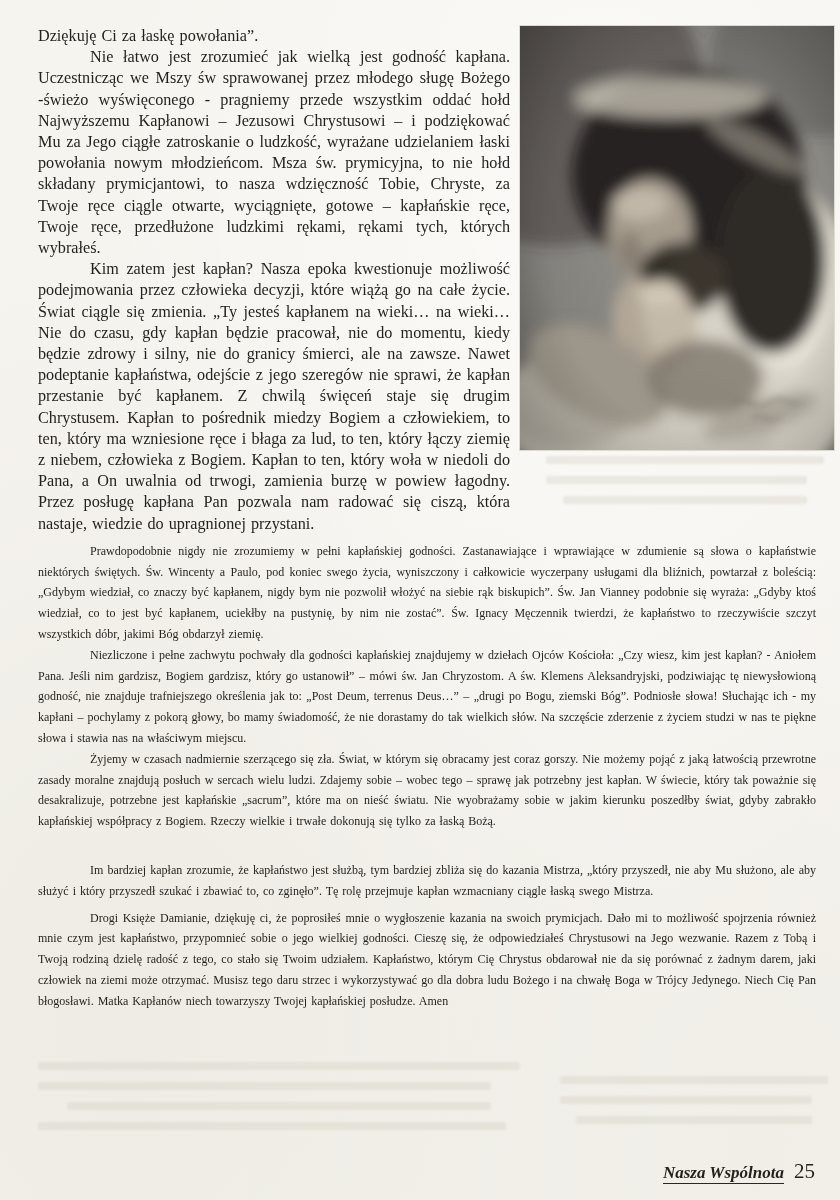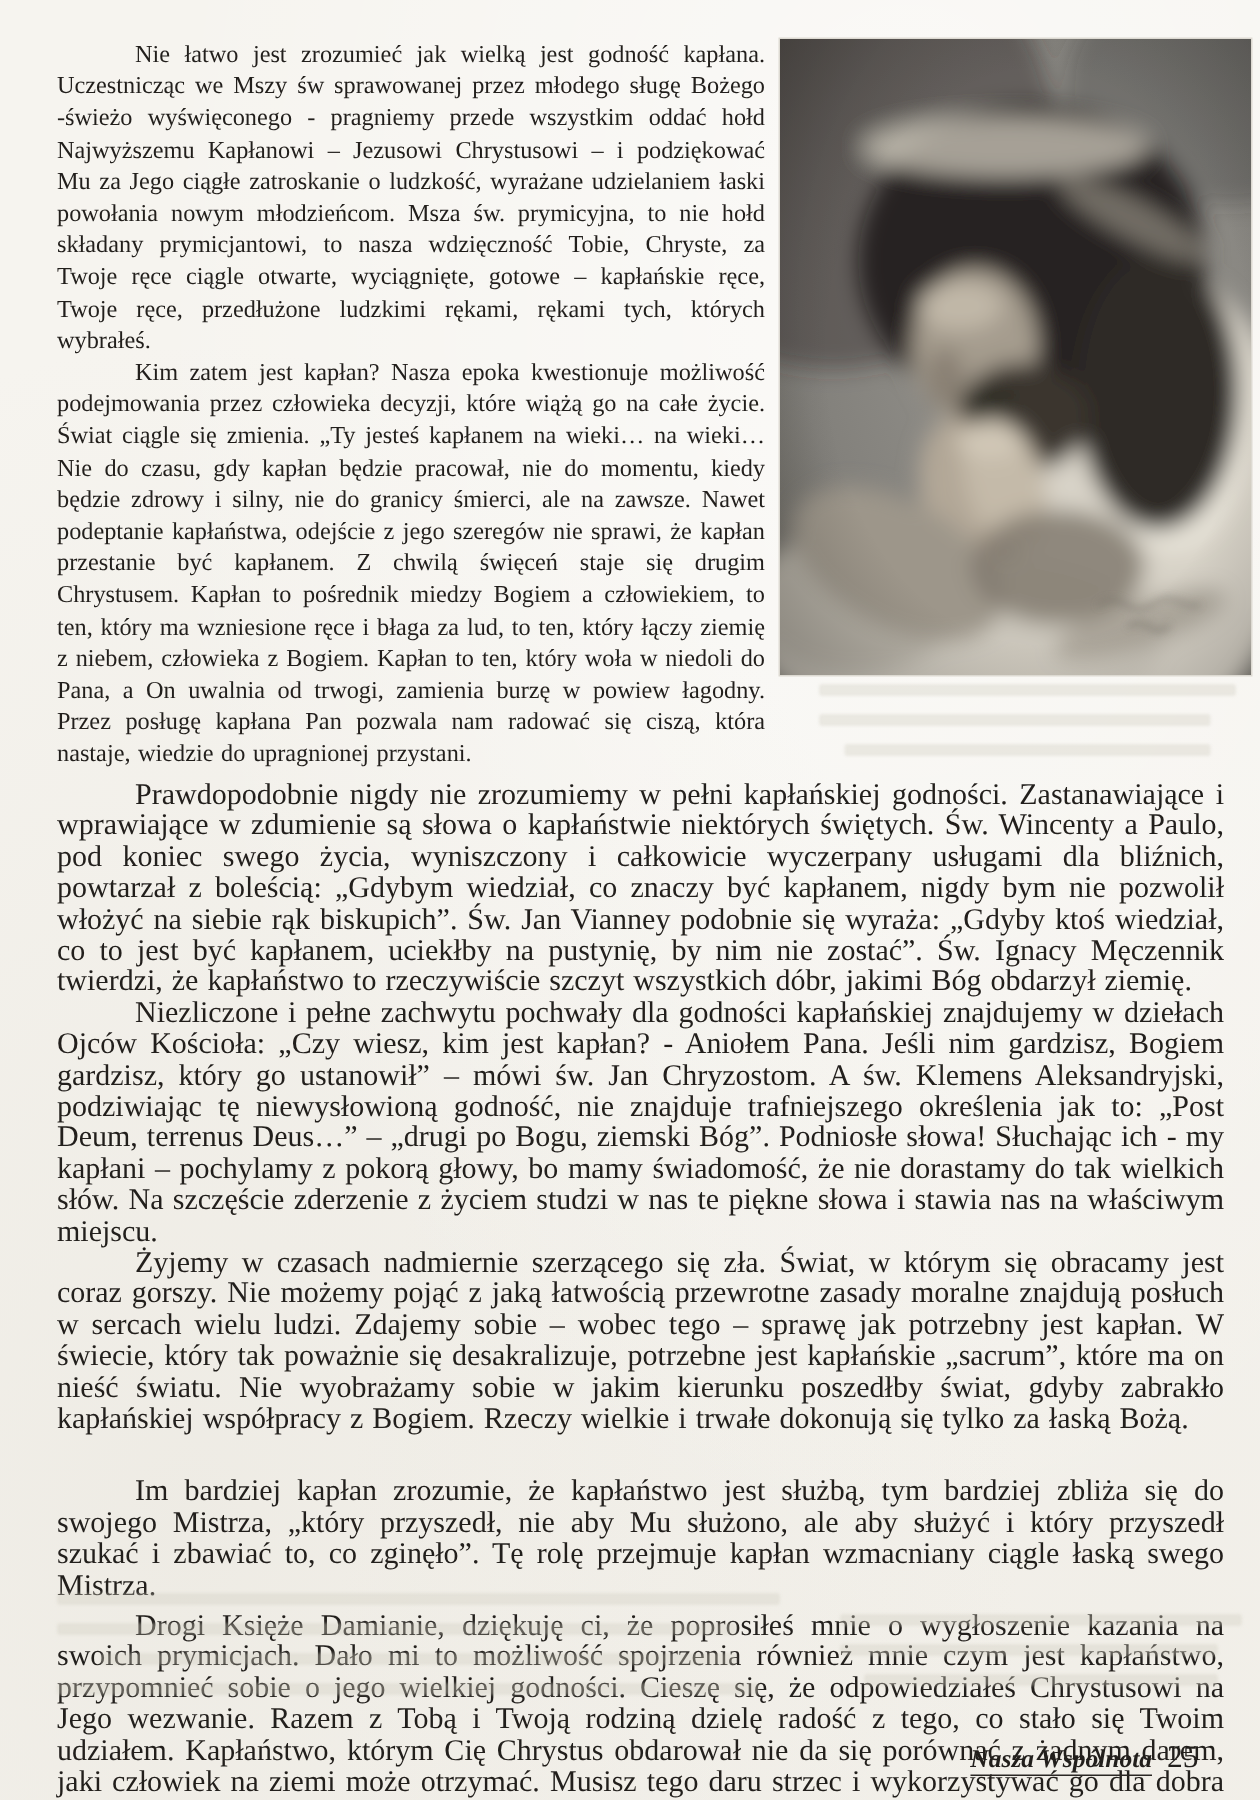--- a/index.html
+++ b/index.html
@@ -16,21 +16,21 @@
     font-family:"Liberation Serif", serif;
     color:#221f1c;
   }
   .content{position:absolute; top:26px; left:38px; width:778px;}
   .top-row{display:flex; gap:10px; align-items:flex-start;}
   .col-text{width:472px; flex:0 0 472px;}
   .p{
     margin:0;
     text-align:justify;
     text-indent:52px;
-    font-size:20px;
+    font-size:12px;
     line-height:20.8px;
     word-spacing:1px;
   }
   .col-text .p{font-size:16.2px; line-height:21.2px;}
   .no-indent{text-indent:0;}
   .wide{width:778px;}
   .wide-first{margin-top:6px;}
   .gap-a{margin-top:28px;}
   .gap-b{margin-top:6px;}
 
@@ -51,41 +51,42 @@
     background:#d2cfc2; border-radius:2px; opacity:.75;
   }
   .ghost .bar:nth-child(2){width:94%;}
   .ghost .bar:nth-child(3){width:88%; margin-left:6%;}
   .ghost .bar:nth-child(4){width:97%;}
   .ghost-under-photo{top:456px; left:546px; width:278px;}
   .ghost-bottom-left{top:1062px; left:38px; width:482px;}
   .ghost-bottom-right{top:1076px; left:560px; width:268px;}
 
   .footer{
-    position:absolute; right:41px; bottom:16px;
+    position:absolute; right:25px; bottom:16px;
     white-space:nowrap;
   }
   .footer .journal{
     font-style:italic; font-weight:bold;
     font-size:17px;
     border-bottom:1.5px solid #2a2724;
     padding-bottom:1px;
   }
   .footer .pagenum{
     font-size:21px; margin-left:10px; font-weight:normal;
   }
 </style>
 </head>
 <body>
 
 <div class="page">
   <div class="content">
 
     <div class="top-row">
       <div class="col-text">
+        <p class="p no-indent">Dziękuję Ci za łaskę powołania”.</p>
         <p class="p">Nie łatwo jest zrozumieć jak wielką jest godność kapłana. Uczestnicząc we Mszy św sprawowanej przez młodego sługę Bożego -świeżo wyświęconego - pragniemy przede wszystkim oddać hołd Najwyższemu Kapłanowi – Jezusowi Chrystusowi – i podziękować Mu za Jego ciągłe zatroskanie o ludzkość, wyrażane udzielaniem łaski powołania nowym młodzieńcom. Msza św. prymicyjna, to nie hołd składany prymicjantowi, to nasza wdzięczność Tobie, Chryste, za Twoje ręce ciągle otwarte, wyciągnięte, gotowe – kapłańskie ręce, Twoje ręce, przedłużone ludzkimi rękami, rękami tych, których wybrałeś.</p>
         <p class="p">Kim zatem jest kapłan? Nasza epoka kwestionuje możliwość podejmowania przez człowieka decyzji, które wiążą go na całe życie. Świat ciągle się zmienia. „Ty jesteś kapłanem na wieki… na wieki… Nie do czasu, gdy kapłan będzie pracował, nie do momentu, kiedy będzie zdrowy i silny, nie do granicy śmierci, ale na zawsze. Nawet podeptanie kapłaństwa, odejście z jego szeregów nie sprawi, że kapłan przestanie być kapłanem. Z chwilą święceń staje się drugim Chrystusem. Kapłan to pośrednik miedzy Bogiem a człowiekiem, to ten, który ma wzniesione ręce i błaga za lud, to ten, który łączy ziemię z niebem, człowieka z Bogiem. Kapłan to ten, który woła w niedoli do Pana, a On uwalnia od trwogi, zamienia burzę w powiew łagodny. Przez posługę kapłana Pan pozwala nam radować się ciszą, która nastaje, wiedzie do upragnionej przystani.</p>
       </div>
 
       <figure class="photo">
         <svg viewBox="0 0 314 424" xmlns="http://www.w3.org/2000/svg">
           <defs>
             <radialGradient id="bgGrad" cx="60%" cy="42%" r="80%">
               <stop offset="0%" stop-color="#9a9892"></stop>
               <stop offset="70%" stop-color="#82807b"></stop>
@@ -144,21 +145,21 @@
           </g>
 
           <rect x="0" y="0" width="314" height="424" fill="url(#vign)"></rect>
         </svg>
       </figure>
     </div>
 
     <p class="p wide wide-first">Prawdopodobnie nigdy nie zrozumiemy w pełni kapłańskiej godności. Zastanawiające i wprawiające w zdumienie są słowa o kapłaństwie niektórych świętych. Św. Wincenty a Paulo, pod koniec swego życia, wyniszczony i całkowicie wyczerpany usługami dla bliźnich, powtarzał z boleścią: „Gdybym wiedział, co znaczy być kapłanem, nigdy bym nie pozwolił włożyć na siebie rąk biskupich”. Św. Jan Vianney podobnie się wyraża: „Gdyby ktoś wiedział, co to jest być kapłanem, uciekłby na pustynię, by nim nie zostać”. Św. Ignacy Męczennik twierdzi, że kapłaństwo to rzeczywiście szczyt wszystkich dóbr, jakimi Bóg obdarzył ziemię.</p>
     <p class="p wide">Niezliczone i pełne zachwytu pochwały dla godności kapłańskiej znajdujemy w dziełach Ojców Kościoła: „Czy wiesz, kim jest kapłan? - Aniołem Pana. Jeśli nim gardzisz, Bogiem gardzisz, który go ustanowił” – mówi św. Jan Chryzostom. A św. Klemens Aleksandryjski, podziwiając tę niewysłowioną godność, nie znajduje trafniejszego określenia jak to: „Post Deum, terrenus Deus…” – „drugi po Bogu, ziemski Bóg”. Podniosłe słowa! Słuchając ich - my kapłani – pochylamy z pokorą głowy, bo mamy świadomość, że nie dorastamy do tak wielkich słów. Na szczęście zderzenie z życiem studzi w nas te piękne słowa i stawia nas na właściwym miejscu.</p>
     <p class="p wide">Żyjemy w czasach nadmiernie szerzącego się zła. Świat, w którym się obracamy jest coraz gorszy. Nie możemy pojąć z jaką łatwością przewrotne zasady moralne znajdują posłuch w sercach wielu ludzi. Zdajemy sobie – wobec tego – sprawę jak potrzebny jest kapłan. W świecie, który tak poważnie się desakralizuje, potrzebne jest kapłańskie „sacrum”, które ma on nieść światu. Nie wyobrażamy sobie w jakim kierunku poszedłby świat, gdyby zabrakło kapłańskiej współpracy z Bogiem. Rzeczy wielkie i trwałe dokonują się tylko za łaską Bożą.</p>
-    <p class="p wide gap-a">Im bardziej kapłan zrozumie, że kapłaństwo jest służbą, tym bardziej zbliża się do swojego Mistrza, „który przyszedł, nie aby Mu służono, ale aby służyć i który przyszedł szukać i zbawiać to, co zginęło”. Tę rolę przejmuje kapłan wzmacniany ciągle łaską swego Mistrza.</p>
+    <p class="p wide gap-a">Im bardziej kapłan zrozumie, że kapłaństwo jest służbą, tym bardziej zbliża się do kazania Mistrza, „który przyszedł, nie aby Mu służono, ale aby służyć i który przyszedł szukać i zbawiać to, co zginęło”. Tę rolę przejmuje kapłan wzmacniany ciągle łaską swego Mistrza.</p>
     <p class="p wide gap-b">Drogi Księże Damianie, dziękuję ci, że poprosiłeś mnie o wygłoszenie kazania na swoich prymicjach. Dało mi to możliwość spojrzenia również mnie czym jest kapłaństwo, przypomnieć sobie o jego wielkiej godności. Cieszę się, że odpowiedziałeś Chrystusowi na Jego wezwanie. Razem z Tobą i Twoją rodziną dzielę radość z tego, co stało się Twoim udziałem. Kapłaństwo, którym Cię Chrystus obdarował nie da się porównać z żadnym darem, jaki człowiek na ziemi może otrzymać. Musisz tego daru strzec i wykorzystywać go dla dobra ludu Bożego i na chwałę Boga w Trójcy Jedynego. Niech Cię Pan błogosławi. Matka Kapłanów niech towarzyszy Twojej kapłańskiej posłudze. Amen</p>
   </div>
 
   <div class="ghost ghost-under-photo">
     <div class="bar"></div>
       <div class="bar"></div>
       <div class="bar"></div>
   </div>
   <div class="ghost ghost-bottom-left">
     <div class="bar"></div>

